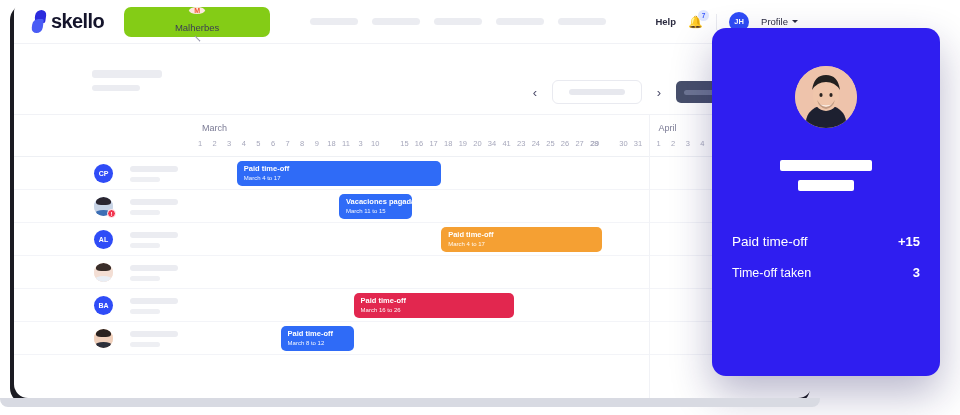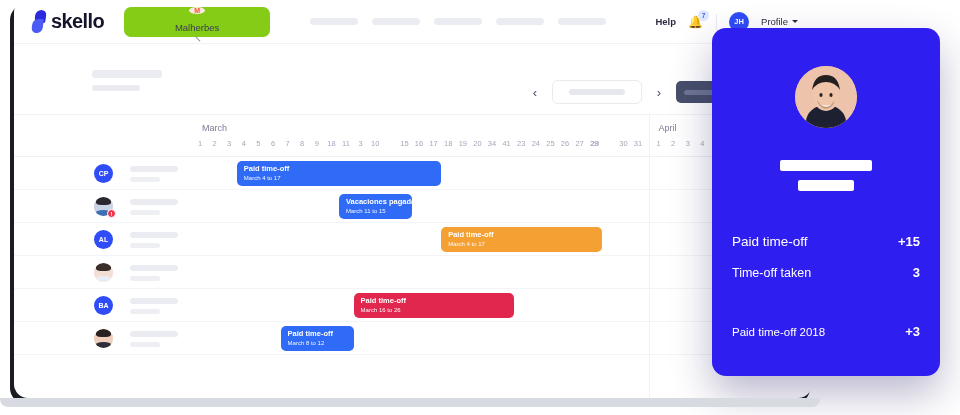--- a/index.html
+++ b/index.html
@@ -382,22 +382,18 @@
     <div class="panel-sk2"></div>
 
     <div class="stat-row stat-1">
       <span class="lbl">Paid time-off</span>
       <span class="val">+15</span>
     </div>
     <div class="stat-row stat-2">
       <span class="lbl">Time-off taken</span>
       <span class="val">3</span>
     </div>
-    <div class="stat-row stat-3">
-      <span class="lbl">Paid time-off 2018</span>
-      <span class="val">+3</span>
-    </div>
   </div>
 
   <div class="base">
     <div class="base-bar"></div>
   </div>
 </div>
 
 </body></html>

